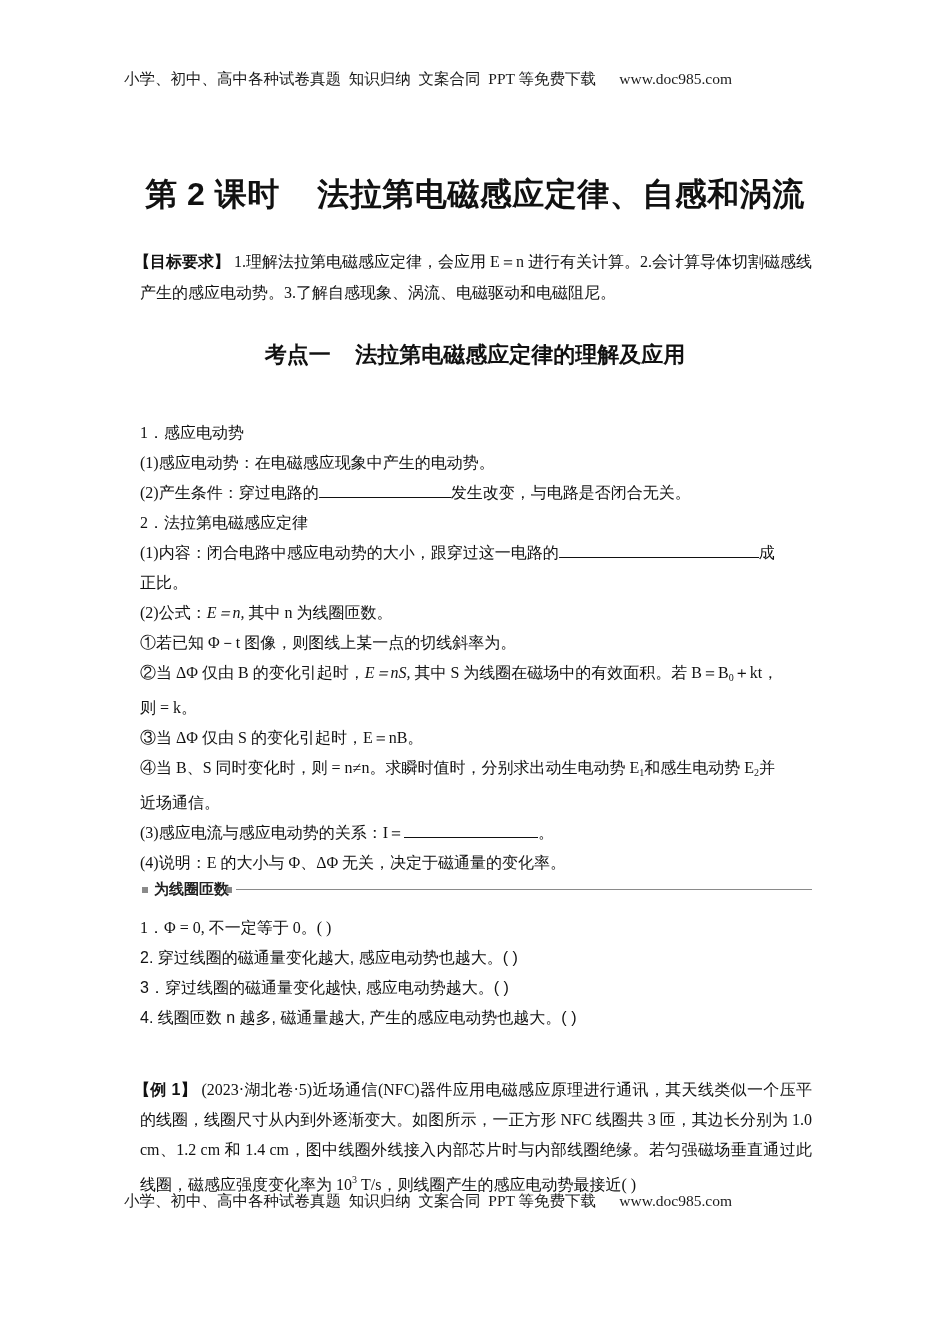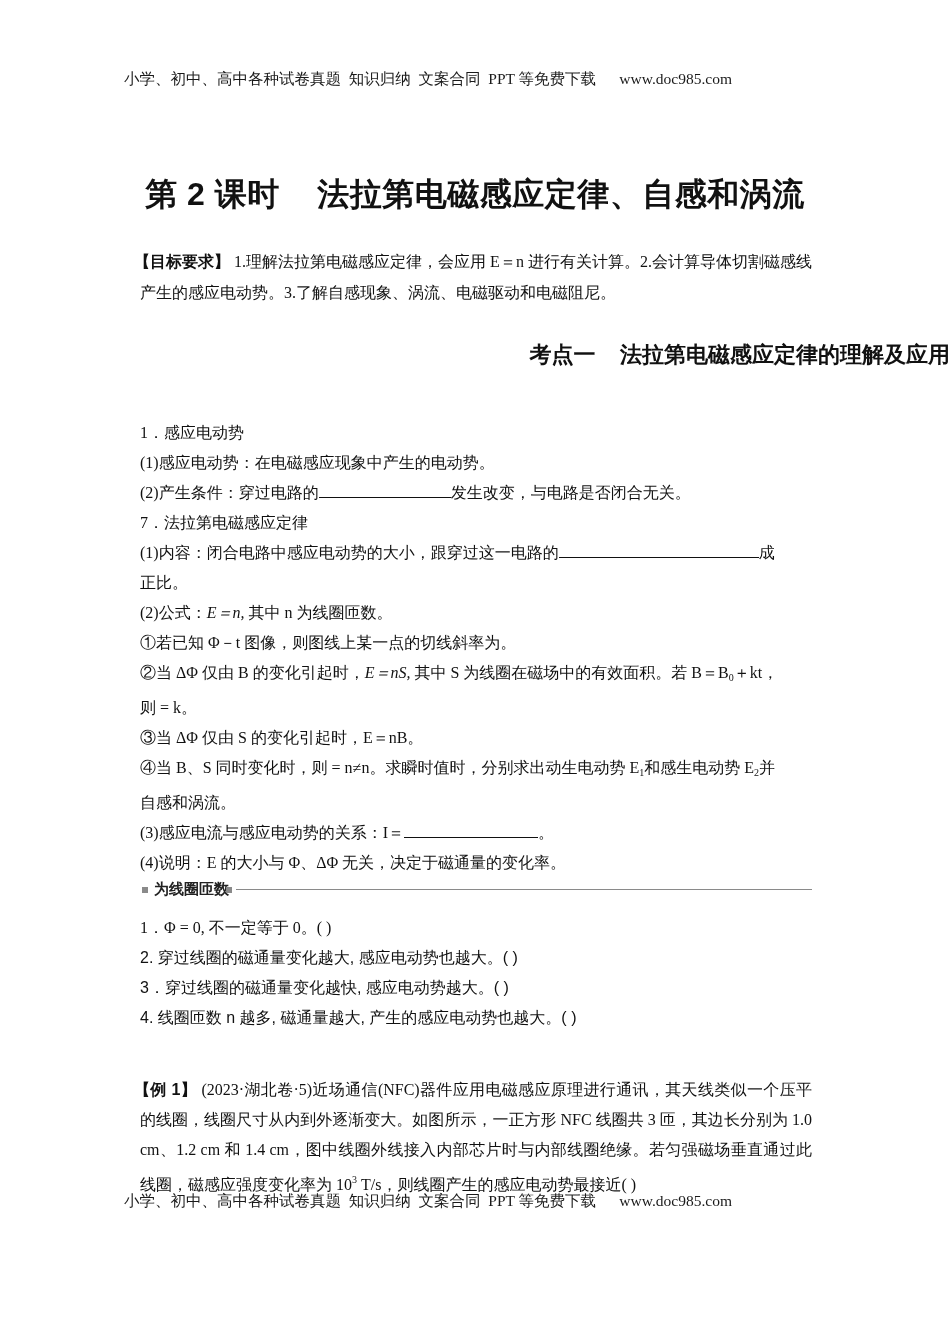--- a/index.html
+++ b/index.html
@@ -22,21 +22,21 @@
   }
   .goal {
     left: 140px; width: 672px; top: 247px;
     font-size: 16px; line-height: 30px; text-align: justify;
   }
   .goal .tag {
     font-family: Liberation Mono, monospace;
     font-weight: bold; margin-left: -6px;
   }
   .sec-title {
-    left: 0; width: 950px; top: 340px; text-align: right;
+    left: 0; width: 950px; top: 340px; text-align: center;
     font-family: "Liberation Sans", "DejaVu Sans", sans-serif;
     font-weight: bold; font-size: 22px; white-space: pre;
   }
   .body-text {
     left: 140px; width: 672px;
     font-size: 16px; line-height: 30px;
   }
   .line { display: block; white-space: nowrap; }
   .blank {
     display: inline-block; border-bottom: 1px solid #111; height: 16px;
@@ -81,30 +81,30 @@
 <div class="abs title">第 2 课时    法拉第电磁感应定律、自感和涡流</div>
 
 <div class="abs goal"><span class="tag">【目标要求】</span><span> 1.理解法拉第电磁感应定律，会应用 E＝n 进行有关计算。2.会计算导体切割磁感线产生的感应电动势。3.了解自感现象、涡流、电磁驱动和电磁阻尼。</span></div>
 
 <div class="abs sec-title">考点一    法拉第电磁感应定律的理解及应用</div>
 
 <div class="abs body-text" style="top:418px;">
   <span class="line">1．感应电动势</span>
   <span class="line">(1)感应电动势：在电磁感应现象中产生的电动势。</span>
   <span class="line"><span>(2)产生条件：穿过电路的</span><span class="blank" style="width:132px"></span><span>发生改变，与电路是否闭合无关。</span></span>
-  <span class="line">7．法拉第电磁感应定律</span>
+  <span class="line">2．法拉第电磁感应定律</span>
   <span class="line" style="position:relative;"><span>(1)内容：闭合电路中感应电动势的大小，跟穿过这一电路的</span><span class="blank" style="width:200px"></span><span>成</span></span>
   <span class="line">正比。</span>
   <span class="line"><span>(2)公式：</span><i class="m">E＝n,</i><span>  其中 n 为线圈匝数。</span></span>
   <span class="line">①若已知 Φ－t 图像，则图线上某一点的切线斜率为。</span>
   <span class="line"><span>②当 ΔΦ 仅由 B 的变化引起时，</span><i class="m">E＝nS,</i><span>  其中 S 为线圈在磁场中的有效面积。若 B＝B</span><sub>0</sub><span>＋kt，</span></span>
   <span class="line">则 = k。</span>
   <span class="line">③当 ΔΦ 仅由 S 的变化引起时，E＝nB。</span>
   <span class="line"><span>④当 B、S 同时变化时，则 = n≠n。求瞬时值时，分别求出动生电动势 E</span><sub>1</sub><span>和感生电动势 E</span><sub>2</sub><span>并</span></span>
-  <span class="line">自感和涡流。</span>
+  <span class="line">近场通信。</span>
   <span class="line"><span>(3)感应电流与感应电动势的关系：I＝</span><span class="blank" style="width:134px"></span><span>。</span></span>
   <span class="line">(4)说明：E 的大小与 Φ、ΔΦ 无关，决定于磁通量的变化率。</span>
 </div>
 
 <div class="abs judge-bar">
   <span class="sq" style="left:2px;"></span>
   <span class="label">为线圈匝数</span>
   <span class="sq" style="left:86px;"></span>
   <span class="rule"></span>
 </div>

